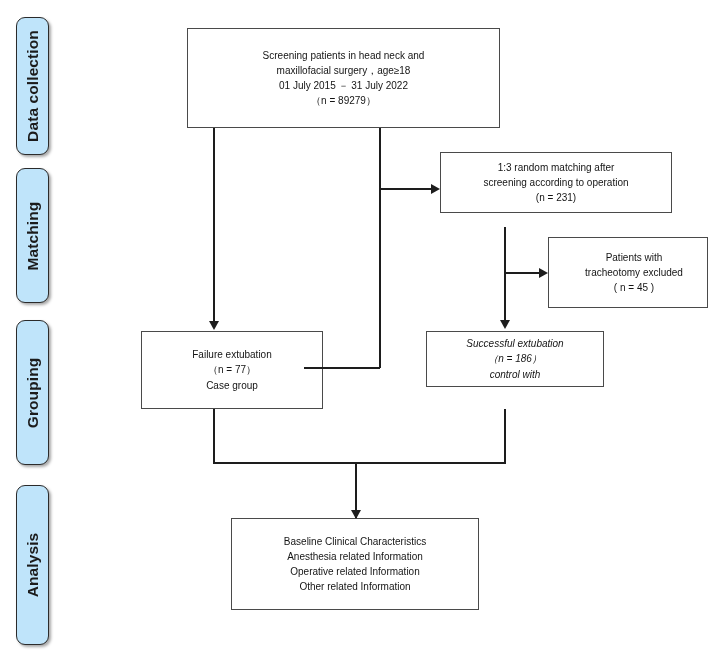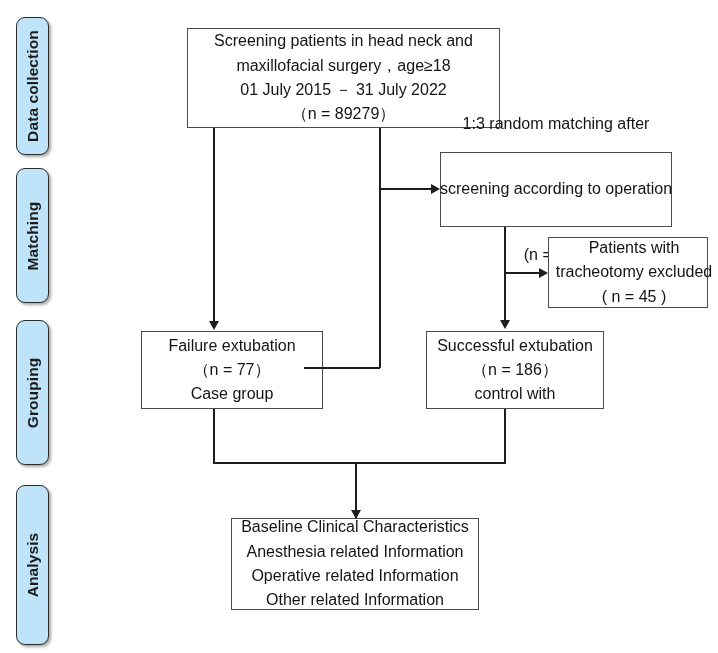--- a/index.html
+++ b/index.html
@@ -45,21 +45,21 @@
     position: absolute;
     background: #ffffff;
     border: 1.5px solid #4a4a4a;
     box-sizing: border-box;
     display: flex;
     flex-direction: column;
     align-items: center;
     justify-content: center;
     text-align: center;
     color: #141414;
-    font-size: 16px;
+    font-size: 10px;
     line-height: 1.52;
   }
   .node .ln { display: block; white-space: nowrap; }
 
   
   .vline, .hline {
     position: absolute;
     background: #1d1d1d;
   }
   .vline { width: 1.7px; }
@@ -101,39 +101,39 @@
     <span class="stage-label">Analysis</span>
   </div>
 
   <div class="node" style="left:187px; top:28px; width:313px; height:100px;">
     <span class="ln">Screening patients in head neck and</span>
     <span class="ln">maxillofacial surgery，age≥18</span>
     <span class="ln">01 July 2015 － 31 July 2022</span>
     <span class="ln">（n = 89279）</span>
   </div>
 
-  <div class="node" style="left:440px; top:152px; width:232px; height:75px;gap:41px;">
+  <div class="node" style="left:440px; top:152px; width:232px; height:61px;">
     <span class="ln">1:3 random matching after</span>
     <span class="ln">screening according to operation</span>
     <span class="ln">(n = 231)</span>
   </div>
 
   <div class="node" style="left:548px; top:237px; width:160px; height:71px;padding-left:12px;">
     <span class="ln">Patients with</span>
     <span class="ln">tracheotomy excluded</span>
     <span class="ln">( n = 45 )</span>
   </div>
 
   <div class="node" style="left:122px; top:331px; width:182px; height:78px;margin-left:19px;">
     <span class="ln">Failure extubation</span>
     <span class="ln">（n = 77）</span>
     <span class="ln">Case group</span>
   </div>
 
-  <div class="node" style="left:426px; top:331px; width:178px; height:78px;">
+  <div class="node" style="left:426px; top:331px; width:178px; height:56px;font-style:italic;">
     <span class="ln">Successful extubation</span>
     <span class="ln">（n = 186）</span>
     <span class="ln">control with</span>
   </div>
 
   <div class="node" style="left:231px; top:518px; width:248px; height:92px;">
     <span class="ln">Baseline Clinical Characteristics</span>
     <span class="ln">Anesthesia related Information</span>
     <span class="ln">Operative related Information</span>
     <span class="ln">Other related Information</span>

